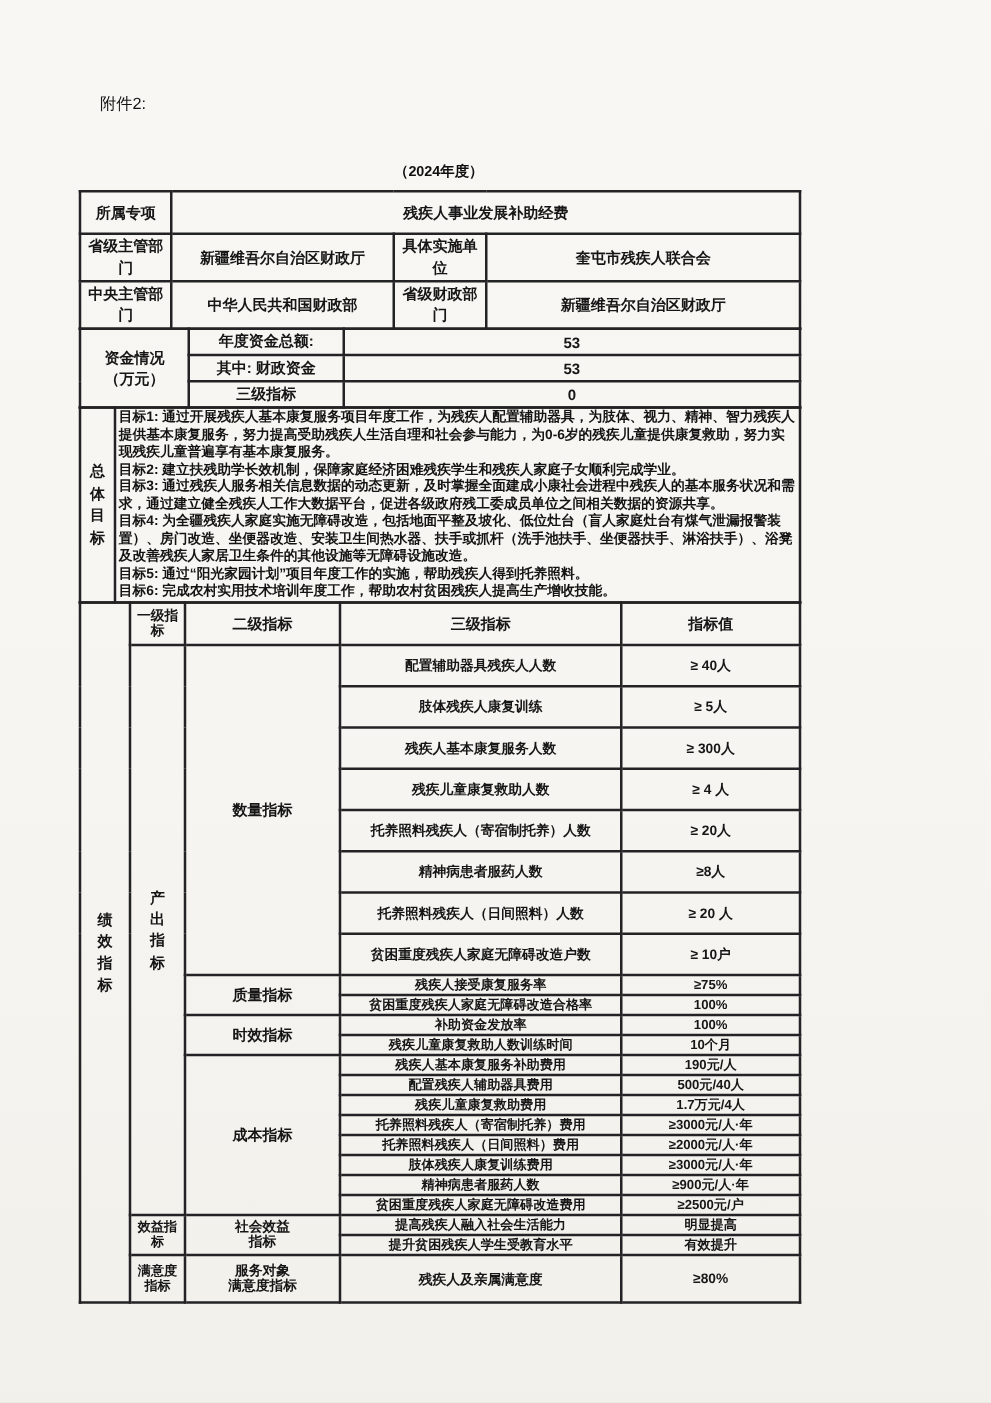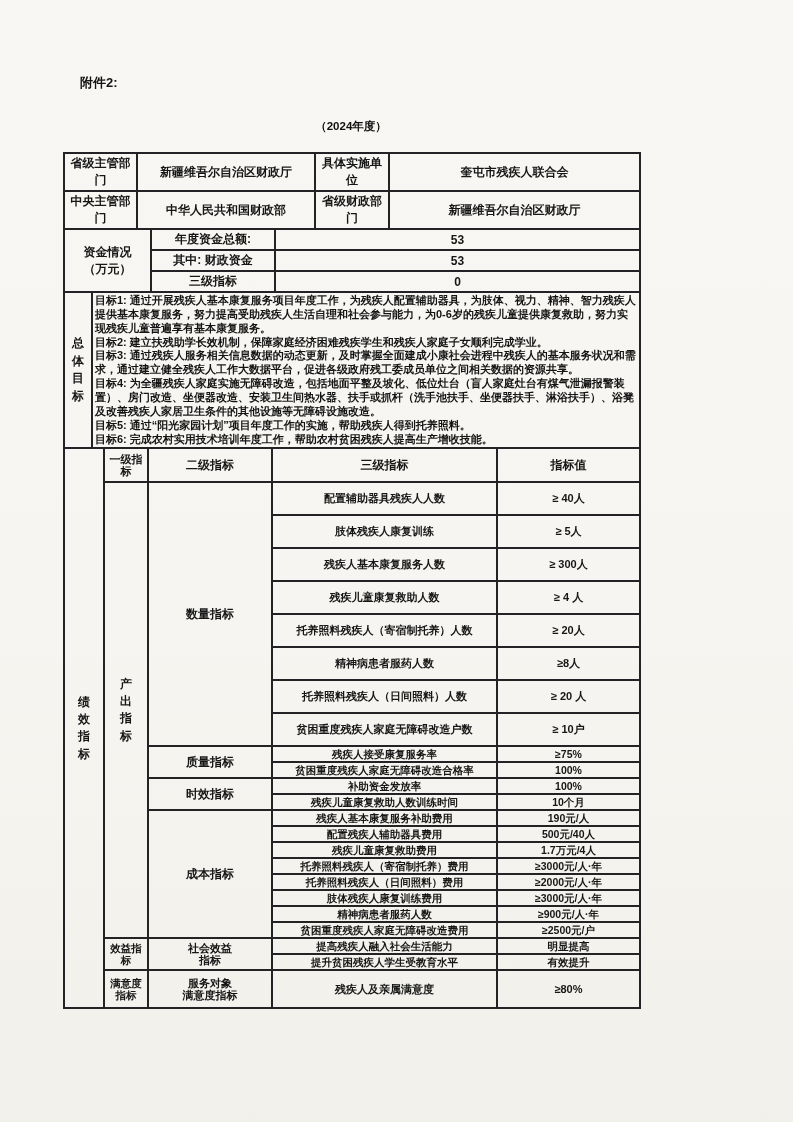--- a/index.html
+++ b/index.html
@@ -14,41 +14,41 @@
     background: linear-gradient(180deg, #f8f7f4 0%, #f6f5f1 55%, #f1f0eb 100%);
     overflow: hidden;
     color: #1a1a1a;
   }
 
   .attachment {
     position: absolute;
     left: 60px;
     top: 74px;
     font-size: 13px;
-    font-weight: bold;
+    font-weight: normal;
     color: #141414;
     padding-left: 20px;
   }
 
   .title {
     position: absolute;
     left: 63px;
     top: 100px;
     width: 576px;
     text-align: center;
     font-size: 19.5px;
     font-weight: bold;
     letter-spacing: 1px;
     color: #101010;
   }
 
   .subtitle {
     position: absolute;
     left: 63px;
-    top: 119px;
+    top: 130px;
     width: 576px;
     text-align: center;
     font-size: 11.5px;
     font-weight: bold;
     color: #101010;
   }
 
   .formwrap { position: absolute; left: 63px; top: 152px; width: 576px; }
 
   table.tbl {
@@ -110,20 +110,24 @@
   <div class="formwrap">
 
     <table class="tbl">
       <colgroup>
           <col style="width:73px">
           <col style="width:178px">
           <col style="width:74px">
           <col style="width:251px">
         </colgroup>
       <tbody>
+      <tr>
+        <td class="fs12 h34">所属专项</td>
+        <td class="fs12 h34" colspan="3">残疾人事业发展补助经费</td>
+      </tr>
       <tr>
         <td class="fs12 h34">省级主管部门</td>
         <td class="fs12 h34">新疆维吾尔自治区财政厅</td>
         <td class="fs12 h34">具体实施单位</td>
         <td class="fs12 h34">奎屯市残疾人联合会</td>
       </tr>
       <tr>
         <td class="fs12 h34">中央主管部门</td>
         <td class="fs12 h34">中华人民共和国财政部</td>
         <td class="fs12 h34">省级财政部门</td>

